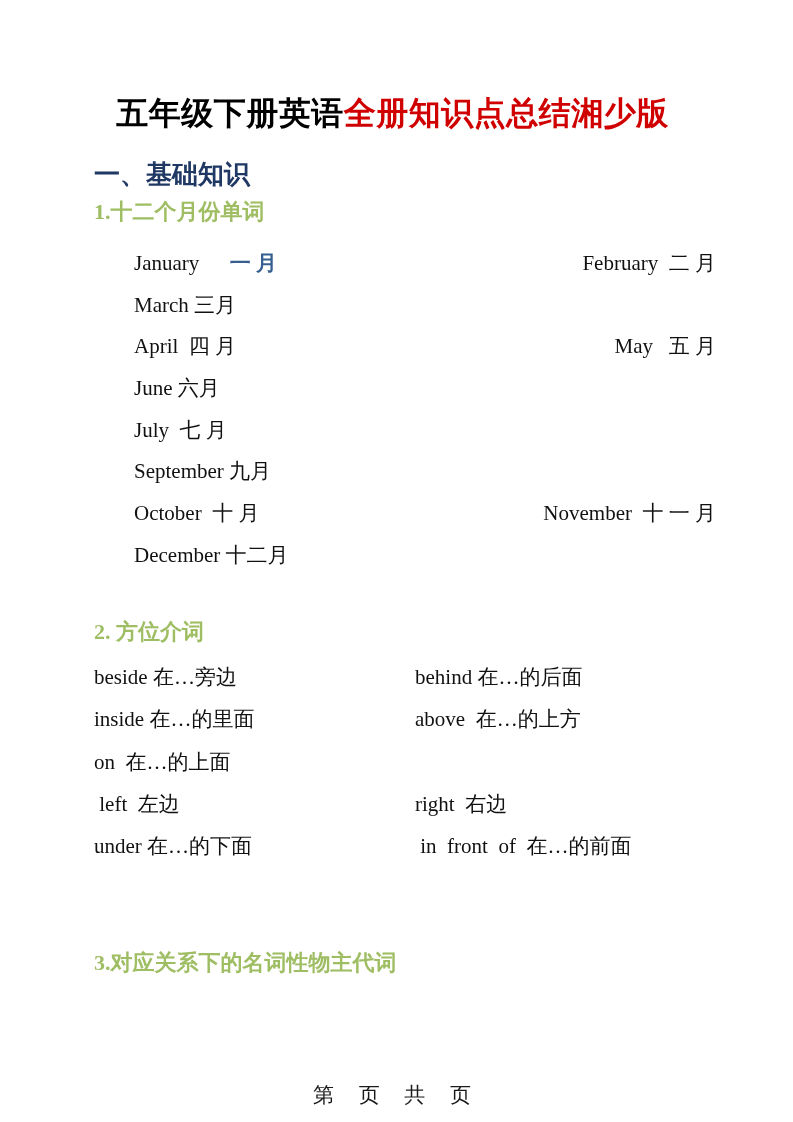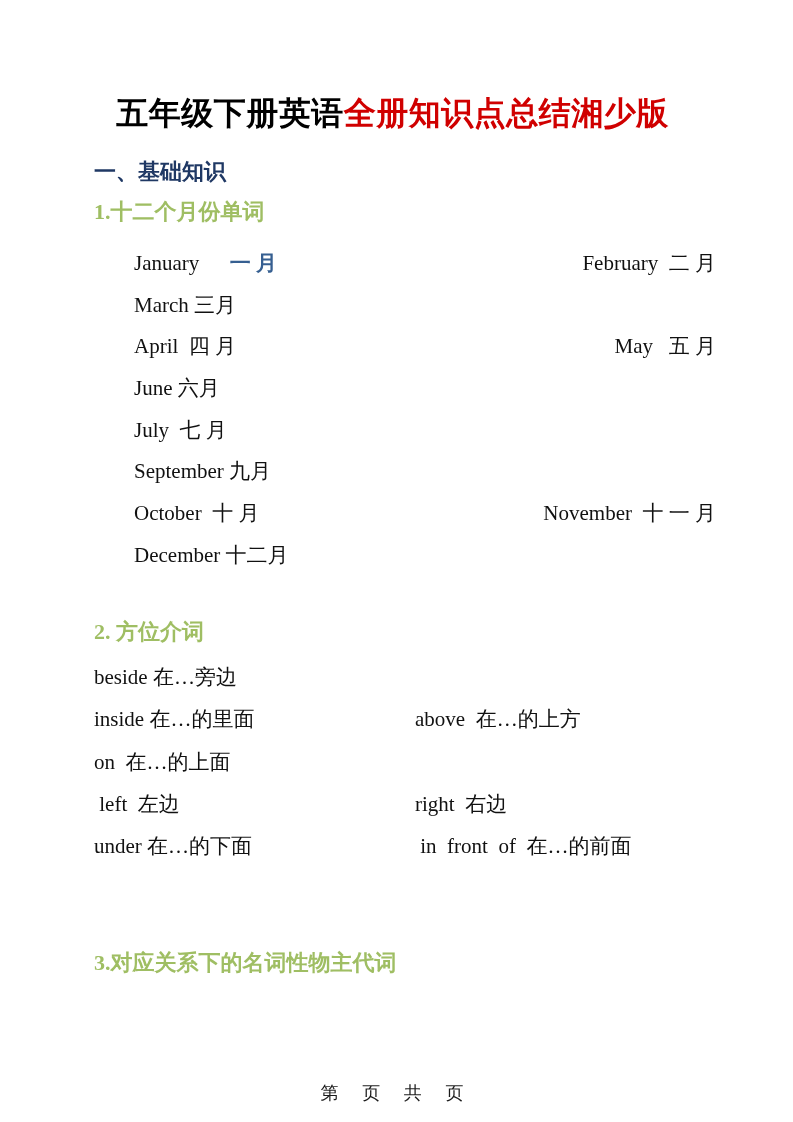--- a/index.html
+++ b/index.html
@@ -23,21 +23,21 @@
     letter-spacing: 0.5px;
     white-space: nowrap;
   }
   .t-black { color: #000000; }
   .t-red   { color: #d00000; }
 
   .sec-navy {
     position: absolute;
     left: 94px; top: 159px;
     margin: 0;
-    font-size: 22px;
+    font-size: 26px;
     font-weight: bold;
     color: #1f3864;
     line-height: 1.2;
     white-space: pre;
   }
   .sec-green {
     position: absolute;
     left: 94px;
     margin: 0;
     font-size: 22px;
@@ -79,21 +79,21 @@
     height: 42.3px;
   }
   .prow span { white-space: pre; }
   .pright { position: absolute; left: 321px; top: 0; }
 
   .footer {
     position: absolute;
     left: 0; right: 0;
     top: 1081px;
     text-align: center;
-    font-size: 18px;
+    font-size: 21px;
     letter-spacing: 9px;
     color: #1a1a1a;
     font-family: "DejaVu Sans", "Liberation Sans", sans-serif;
     white-space: pre;
   }
 </style>
 </head>
 <body>
 
 <div class="page">
@@ -146,20 +146,21 @@
       </div>
 
   </div>
 
   <h3 class="sec-green g2">2. 方位介词</h3>
 
   <div class="preps">
 
       <div class="prow">
         <span class="pleft">beside 在…旁边</span>
+        <span class="pright">behind 在…的后面</span>
       </div>
 
 
       <div class="prow">
         <span class="pleft">inside 在…的里面</span>
         <span class="pright">above  在…的上方</span>
       </div>
 
       <div class="prow">
         <span class="pleft">on  在…的上面</span>

